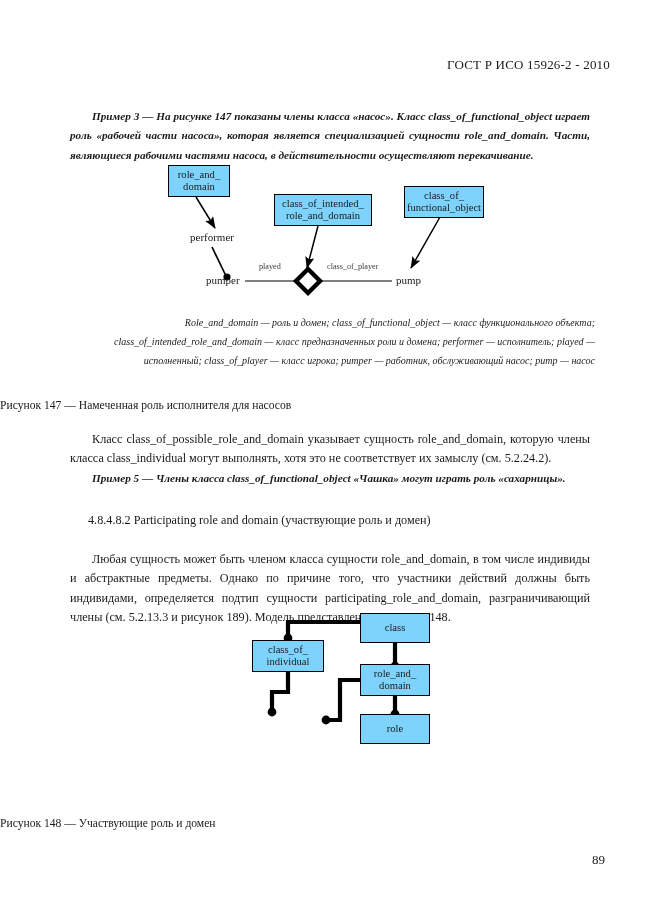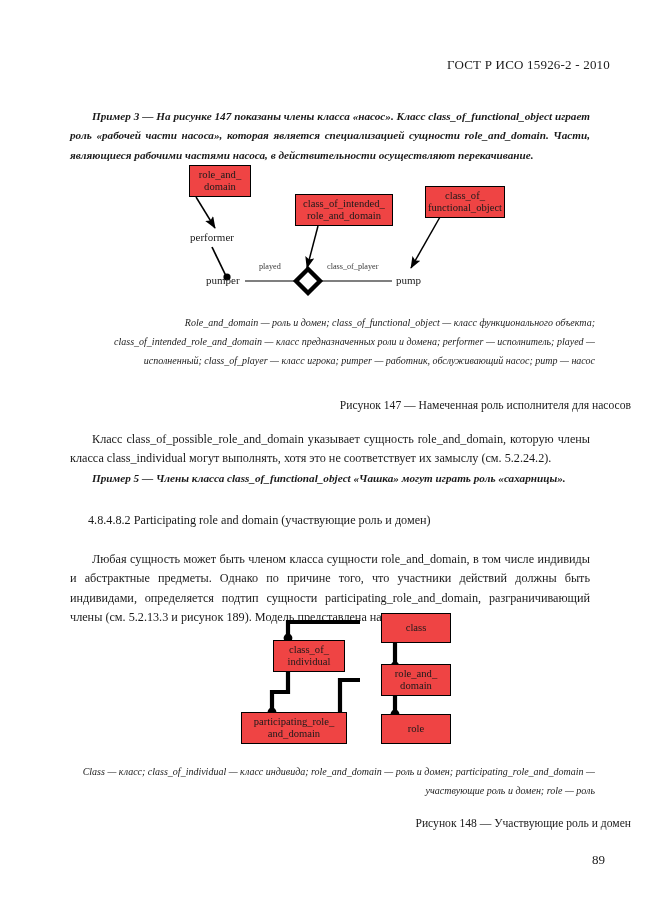--- a/index.html
+++ b/index.html
@@ -50,21 +50,21 @@
     width: 535px;
     font-style: italic;
     font-size: 10px;
     line-height: 19px;
     text-align: right;
   }
   .caption {
     position: absolute;
     left: 0;
     width: 631px;
-    text-align: right;
+    text-align: left;
     font-size: 11.6px;
   }
   .heading {
     position: absolute;
     left: 88px;
     font-size: 12.2px;
   }
   .pageno {
     position: absolute;
     right: 56px;
@@ -72,29 +72,28 @@
     font-size: 13px;
   }
   
   .diagram {
     position: absolute;
   }
   .node {
     position: absolute;
     box-sizing: border-box;
     border: 1.2px solid #000;
-    background: #ef4444;
+    background: #7dd3fc;
     display: flex;
     align-items: center;
     justify-content: center;
     text-align: center;
     font-size: 10.6px;
     line-height: 12.4px;
     font-family: "Liberation Serif", serif;
-    margin-left: 21px;
   }
   .node.thick { border-width: 1.6px; }
   .plain-label {
     position: absolute;
     font-size: 11px;
     white-space: nowrap;
   }
   .edge-label {
     position: absolute;
     font-size: 8.2px;
@@ -194,25 +193,22 @@
     </svg>
 
     <div class="node thick" style="left:360px; top:13px; width:70px; height:30px;">class</div>
 
     <div class="node thick" style="left:252px; top:40px; width:72px; height:32px; white-space:pre;">class_of_
 individual</div>
 
     <div class="node thick" style="left:360px; top:64px; width:70px; height:32px; white-space:pre;">role_and_
 domain</div>
 
-    <div class="node thick" style="left:220px; top:112px; width:106px; height:32px; white-space:pre;">participating_role_
-and_domain</div>
 
     <div class="node thick" style="left:360px; top:114px; width:70px; height:30px;">role</div>
   </div>
 
-  <div class="legend" style="top:762px;">Class — класс; class_of_individual — класс индивида; role_and_domain — роль и домен; participating_role_and_domain — участвующие роль и домен; role — роль</div>
 
   <div class="caption" style="top:817px;">Рисунок 148 — Участвующие роль и домен</div>
 
   <div class="pageno">89</div>
 
 </div>
 
 </body></html>

